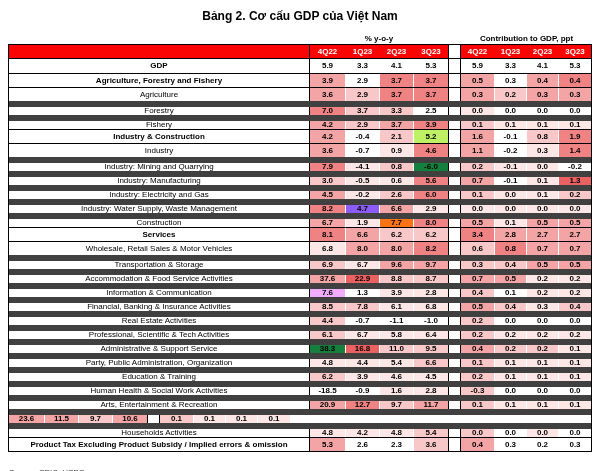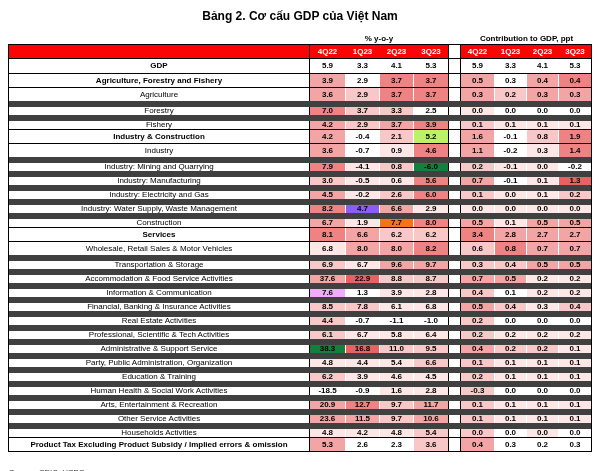--- a/index.html
+++ b/index.html
@@ -369,21 +369,20 @@
         <div class="c-v2 num" style="background: rgb(239, 131, 131);">12.7</div>
         <div class="c-v3 num" style="background: rgb(248, 199, 199);">9.7</div>
         <div class="c-v4 num" style="background: rgb(243, 164, 164);">11.7</div>
         <div class="c-gap"></div>
         <div class="c-w1 num" style="background: rgb(248, 199, 199);">0.1</div>
         <div class="c-w2 num" style="background: rgb(252, 230, 230);">0.1</div>
         <div class="c-w3 num" style="background: rgb(252, 230, 230);">0.1</div>
         <div class="c-w4 num" style="background: rgb(252, 230, 230);">0.1</div>
       </div>
       <div class="trow bt-light">
-        <div class="c-label">Other Service Activities</div>
         <div class="c-v1 num" style="background: rgb(243, 164, 164);">23.6</div>
         <div class="c-v2 num" style="background: rgb(243, 164, 164);">11.5</div>
         <div class="c-v3 num" style="background: rgb(248, 199, 199);">9.7</div>
         <div class="c-v4 num" style="background: rgb(243, 164, 164);">10.6</div>
         <div class="c-gap"></div>
         <div class="c-w1 num" style="background: rgb(248, 199, 199);">0.1</div>
         <div class="c-w2 num" style="background: rgb(252, 230, 230);">0.1</div>
         <div class="c-w3 num" style="background: rgb(252, 230, 230);">0.1</div>
         <div class="c-w4 num" style="background: rgb(252, 230, 230);">0.1</div>
       </div>

